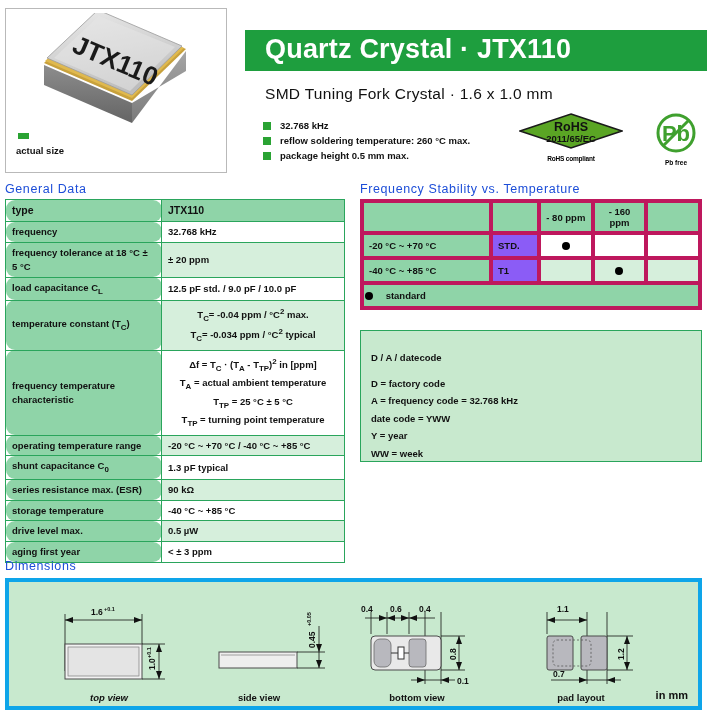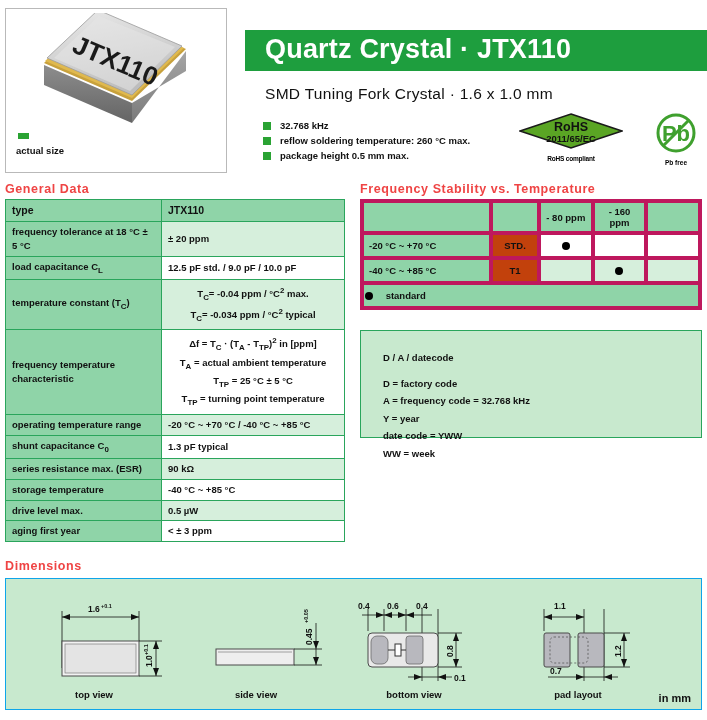--- a/index.html
+++ b/index.html
@@ -38,57 +38,57 @@
   .bullet-row{display:flex;align-items:center;margin-bottom:4px;}
   .bullet-sq{width:8px;height:8px;background:#2aa333;margin-right:9px;flex:0 0 auto;}
   .bullet-tx{font-size:9.5px;font-weight:bold;color:#111;white-space:nowrap;}
 
   #rohs{position:absolute;left:519px;top:113px;width:104px;text-align:center;}
   #rohs-cap{font-size:6.5px;font-weight:bold;margin-top:1px;letter-spacing:-.2px;}
   #pbfree{position:absolute;left:650px;top:112px;width:52px;text-align:center;}
   #pbfree-cap{font-size:6.5px;font-weight:bold;margin-top:1px;}
 
   
-  .sec-h{position:absolute;font-size:12.5px;font-weight:bold;letter-spacing:.6px;color:#ef4444;}
+  .sec-h{position:absolute;font-size:12.5px;font-weight:normal;letter-spacing:.6px;color:#1d4ed8;}
 
   
   table{border-collapse:collapse;font-size:9.5px;}
   .gd{position:absolute;left:5px;top:199px;width:340px;table-layout:fixed;}
   .gd td{border:1px solid #2aa55c;padding:3px 6px;vertical-align:middle;font-weight:bold;color:#111;line-height:1.45;}
-  .gd td.k{width:143px;background:#8fd4a8;}
+  .gd td.k{width:143px;background:#8fd4a8;border-radius:9px;}
   .gd td.v{background:#ffffff;}
   .gd tr.alt td.k{background:#8fd4a8;}
   .gd tr.alt td.v{background:#d6efdc;}
   .gd tr.hdr td{background:#8fd4a8;font-size:10.5px;}
   .gd tr.hdr td.v{background:#8fd4a8;}
   .gd .multi div{margin:2px 0;text-align:center;}
 
   .fs{position:absolute;left:360px;top:199px;width:342px;table-layout:fixed;}
   .fs td{border:4px solid #be185d;padding:3px 5px;font-weight:bold;font-size:9.5px;color:#111;height:15px;}
   .fs td.lbl{width:115px;background:#8fd4a8;}
-  .fs td.std{width:34px;background:#c2410c;text-align:center;}
+  .fs td.std{width:34px;background:#8b5cf6;}
   .fs td.col{text-align:center;}
   .fs tr.hdr td{background:#8fd4a8;text-align:center;}
   .fs tr.r1 td.col{background:#ffffff;}
   .fs tr.r2 td.col{background:#d6efdc;}
   .fs tr.foot td{background:#8fd4a8;text-align:left;padding-left:1px;}
   .dot{display:inline-block;width:8px;height:8px;border-radius:50%;background:#000;vertical-align:middle;}
 
   
   #dc{
-    position:absolute;left:360px;top:330px;width:342px;height:108px;
+    position:absolute;left:360px;top:330px;width:342px;height:132px;
     background:#c8e9ce;border:1px solid #2aa55c;box-sizing:border-box;
-    padding:18px 0 0 22px;font-size:9.5px;font-weight:bold;color:#111;line-height:1.85;
+    padding:18px 0 0 10px;font-size:9.5px;font-weight:bold;color:#111;line-height:1.85;
   }
   #dc .gap{height:8px;}
 
   
   #dim-box{
     position:absolute;left:5px;top:578px;width:697px;height:132px;
-    background:#c8e9ce;border:1px solid #0ea5e9;box-sizing:border-box;
+    background:#c8e9ce;border:4px solid #0ea5e9;box-sizing:border-box;
   }
   .view-cap{position:absolute;font-size:9.5px;font-weight:bold;color:#111;text-align:center;}
   #inmm{position:absolute;right:10px;bottom:5px;font-size:11px;font-weight:bold;color:#111;}
   .dimtx{font-size:8.5px;font-weight:bold;fill:#111;font-family:"Liberation Sans",sans-serif;}
   .dimtx-s{font-size:5.5px;font-weight:bold;fill:#111;font-family:"Liberation Sans",sans-serif;}
 </style>
 </head>
 <body>
 
 <div id="top">
@@ -167,20 +167,24 @@
 </div>
 
 <div class="sec-h" style="left:5px;top:182px;">General Data</div>
 
 <table class="gd">
   <tbody>
       <tr class="hdr">
     <td class="k">type</td>
     <td class="v">JTX110</td>
   </tr>
+  <tr>
+    <td class="k">frequency</td>
+    <td class="v">32.768 kHz</td>
+  </tr>
   <tr class="alt">
     <td class="k">frequency tolerance at 18 °C ± 5 °C</td>
     <td class="v">± 20 ppm</td>
   </tr>
   <tr>
     <td class="k">load capacitance C<sub>L</sub></td>
     <td class="v">12.5 pF std. / 9.0 pF / 10.0 pF</td>
   </tr>
   <tr class="alt">
     <td class="k">temperature constant (T<sub>C</sub>)</td>
@@ -257,22 +261,22 @@
     </td>
   </tr>
 </tbody>
   </table>
 
 <div id="dc">
   <div>D / A / datecode</div>
   <div class="gap"></div>
   <div>D = factory code</div>
   <div>A = frequency code = 32.768 kHz</div>
+  <div>date code = YWW</div>
   <div>Y = year</div>
-  <div>date code = YWW</div>
   <div>WW = week</div>
 </div>
 
 <div class="sec-h" style="left:5px;top:559px;">Dimensions</div>
 
 <div id="dim-box">
 
   <svg style="position:absolute;left:38px;top:14px;" width="150" height="95" viewBox="0 0 150 95">
     <g stroke="#111" stroke-width="0.8" fill="none">
       <line x1="18" y1="18" x2="18" y2="75"></line>
@@ -286,21 +290,21 @@
       <line x1="95" y1="83" x2="118" y2="83"></line>
       <line x1="112" y1="48" x2="112" y2="83"></line>
       <polygon points="112,48 109,56 115,56" fill="#111" stroke="none"></polygon>
       <polygon points="112,83 109,75 115,75" fill="#111" stroke="none"></polygon>
     </g>
     <text x="44" y="19" class="dimtx">1.6</text>
     <text x="57" y="15" class="dimtx-s">+0.1</text>
     <text x="108" y="74" class="dimtx" transform="rotate(-90 108 74)">1.0</text>
     <text x="104" y="62" class="dimtx-s" transform="rotate(-90 104 62)">+0.1</text>
   </svg>
-  <div class="view-cap" style="left:28px;top:110px;width:120px;">top view</div>
+  <div class="view-cap" style="left:40px;top:110px;width:120px;font-style:italic;">top view</div>
 
   <svg style="position:absolute;left:198px;top:14px;" width="150" height="95" viewBox="0 0 150 95">
     <g stroke="#111" stroke-width="0.8" fill="none">
       <rect x="12" y="56" width="78" height="16" fill="#eeeeee" stroke="#4a4a4a" stroke-width="1"></rect>
       <line x1="14" y1="59" x2="88" y2="59" stroke="#8a8a8a" stroke-width="0.8"></line>
       <line x1="90" y1="56" x2="118" y2="56"></line>
       <line x1="90" y1="72" x2="118" y2="72"></line>
       <line x1="112" y1="30" x2="112" y2="72"></line>
       <polygon points="112,56 109,48 115,48" fill="#111" stroke="none"></polygon>
       <polygon points="112,72 109,64 115,64" fill="#111" stroke="none"></polygon>

